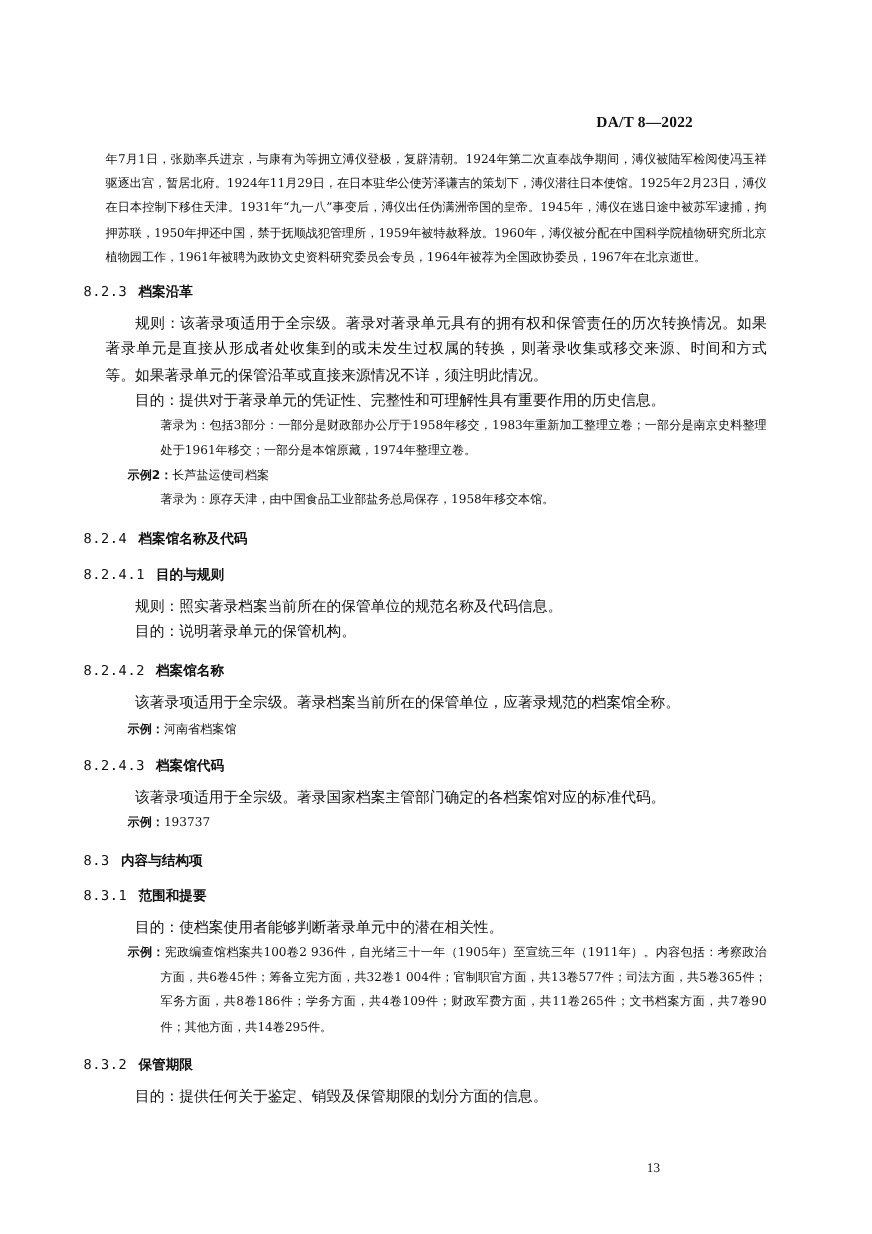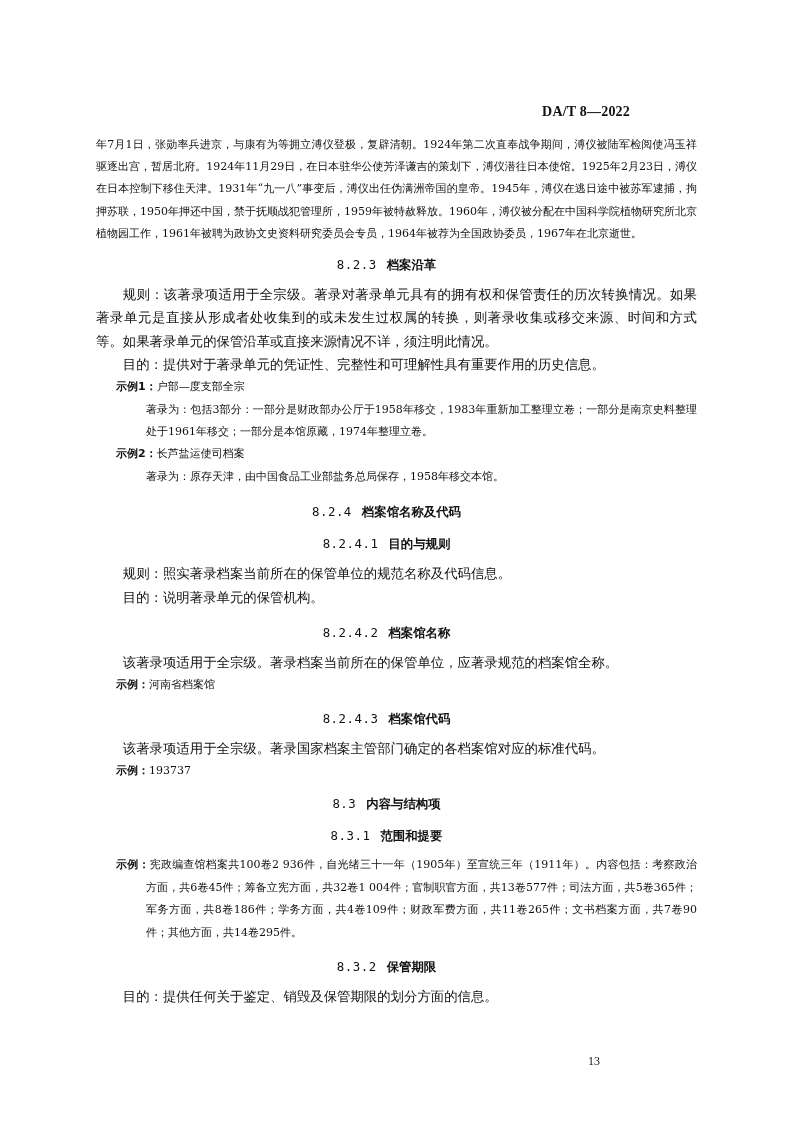--- a/index.html
+++ b/index.html
@@ -13,21 +13,21 @@
     position: absolute; right: 96px; top: 88px;
     font-family: "Liberation Serif", "DejaVu Serif", serif;
     font-weight: bold; font-size: 14px; letter-spacing: 0.2px;
   }
   .body { position: absolute; left: 96px; width: 601px; top: 118px; }
   .p { font-size: 13.4px; line-height: 23.3px; margin: 0; text-indent: 2em; text-align: justify; }
   .p.small { font-size: 11px; line-height: 22.2px; }
   .cont { text-indent: 0; }
   .head {
     font-family: "DejaVu Sans", "Liberation Sans", sans-serif;
-    font-size: 12.4px; font-weight: bold; margin: 0; line-height: 20px; text-align: center;
+    font-size: 12.4px; font-weight: bold; margin: 0; line-height: 20px;
   }
   .head .num { font-family: "DejaVu Sans Mono", "Liberation Mono", monospace; font-weight: normal; letter-spacing: 0.5px; margin-right: 10px; }
   .ex { font-size: 11px; line-height: 22.4px; margin: 0 0 0 20px; }
   .ex .lbl { font-family: "DejaVu Sans", "Liberation Sans", sans-serif; font-weight: bold; }
   .exbody { font-size: 11px; line-height: 22.4px; margin: 0 0 0 50px; text-align: justify; }
   .exhang { font-size: 11px; line-height: 22.6px; margin: 0 0 0 50px; text-indent: -30px; text-align: justify; }
   .exhang .lbl { font-family: "DejaVu Sans", "Liberation Sans", sans-serif; font-weight: bold; }
   .page-num { position: absolute; right: 126px; top: 1038px; font-size: 12px; font-family: "Liberation Serif", serif; text-align: right; }
 </style>
 </head>
@@ -39,23 +39,20 @@
   <div class="body">
     <p class="p small cont" style="text-indent:0;">年7月1日，张勋率兵进京，与康有为等拥立溥仪登极，复辟清朝。1924年第二次直奉战争期间，溥仪被陆军检阅使冯玉祥驱逐出宫，暂居北府。1924年11月29日，在日本驻华公使芳泽谦吉的策划下，溥仪潜往日本使馆。1925年2月23日，溥仪在日本控制下移住天津。1931年“九一八”事变后，溥仪出任伪满洲帝国的皇帝。1945年，溥仪在逃日途中被苏军逮捕，拘押苏联，1950年押还中国，禁于抚顺战犯管理所，1959年被特赦释放。1960年，溥仪被分配在中国科学院植物研究所北京植物园工作，1961年被聘为政协文史资料研究委员会专员，1964年被荐为全国政协委员，1967年在北京逝世。</p>
 
     <div style="height:10px"></div>
     <div class="head" style="margin-left:-20px">
       <span class="num">8.2.3</span><span>档案沿革</span>
     </div>
     <div style="height:8px"></div>
     <p class="p">规则：该著录项适用于全宗级。著录对著录单元具有的拥有权和保管责任的历次转换情况。如果著录单元是直接从形成者处收集到的或未发生过权属的转换，则著录收集或移交来源、时间和方式等。如果著录单元的保管沿革或直接来源情况不详，须注明此情况。</p>
     <p class="p">目的：提供对于著录单元的凭证性、完整性和可理解性具有重要作用的历史信息。</p>
-    <p class="ex">
-      <span class="lbl">示例1：</span><span>户部—度支部全宗</span>
-    </p>
     <p class="exbody">著录为：包括3部分：一部分是财政部办公厅于1958年移交，1983年重新加工整理立卷；一部分是南京史料整理处于1961年移交；一部分是本馆原藏，1974年整理立卷。</p>
     <p class="ex">
       <span class="lbl">示例2：</span><span>长芦盐运使司档案</span>
     </p>
     <p class="exbody">著录为：原存天津，由中国食品工业部盐务总局保存，1958年移交本馆。</p>
 
     <div style="height:14px"></div>
     <div class="head" style="margin-left:-20px">
       <span class="num">8.2.4</span><span>档案馆名称及代码</span>
     </div>
@@ -89,20 +86,21 @@
 
     <div style="height:12px"></div>
     <div class="head" style="margin-left:-20px">
       <span class="num">8.3</span><span>内容与结构项</span>
     </div>
     <div style="height:12px"></div>
     <div class="head" style="margin-left:-20px">
       <span class="num">8.3.1</span><span>范围和提要</span>
     </div>
     <div style="height:8px"></div>
+    <p class="p">目的：使档案使用者能够判断著录单元中的潜在相关性。</p>
     <p class="exhang" style="margin-left:50px">
       <span class="lbl">示例：</span><span>宪政编查馆档案共100卷2 936件，自光绪三十一年（1905年）至宣统三年（1911年）。内容包括：考察政治方面，共6卷45件；筹备立宪方面，共32卷1 004件；官制职官方面，共13卷577件；司法方面，共5卷365件；军务方面，共8卷186件；学务方面，共4卷109件；财政军费方面，共11卷265件；文书档案方面，共7卷90件；其他方面，共14卷295件。</span>
     </p>
 
     <div style="height:12px"></div>
     <div class="head" style="margin-left:-20px">
       <span class="num">8.3.2</span><span>保管期限</span>
     </div>
     <div style="height:8px"></div>
     <p class="p">目的：提供任何关于鉴定、销毁及保管期限的划分方面的信息。</p>

